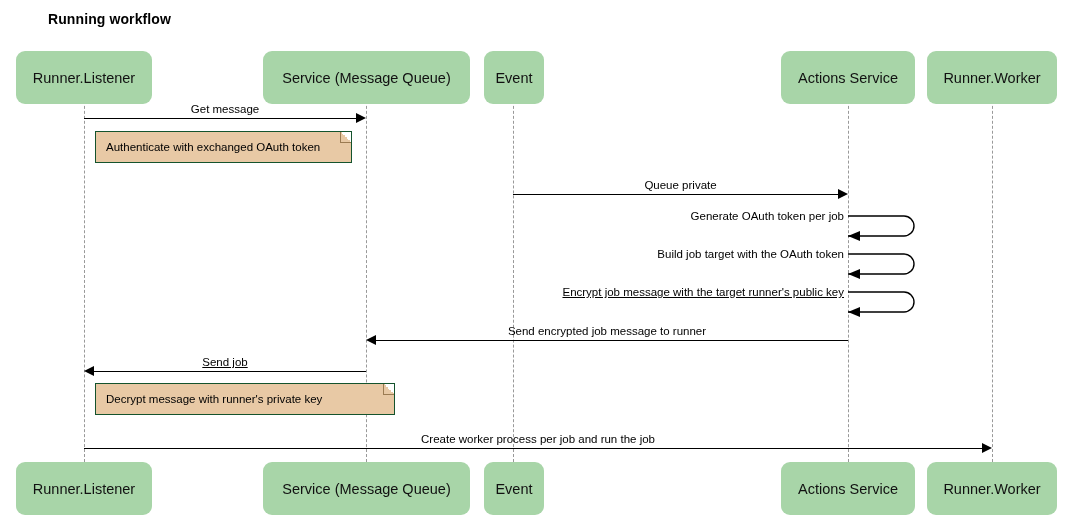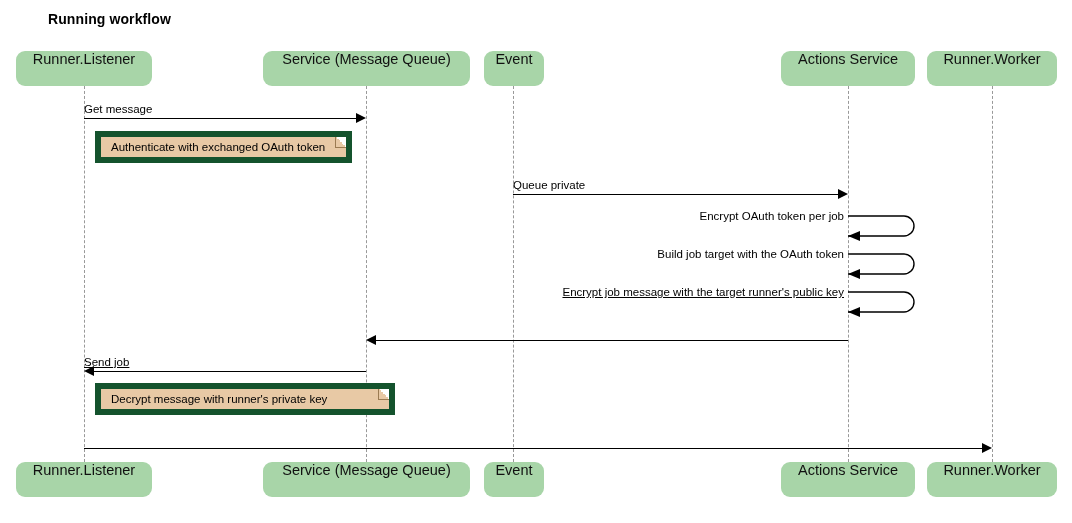--- a/index.html
+++ b/index.html
@@ -8,47 +8,47 @@
     font-family:"Liberation Sans", sans-serif;
     overflow:hidden;position:relative;
   }
   #diagram{position:absolute;left:0;top:0;width:1072px;height:523px;}
   .title{
     position:absolute;width:100%;top:11px;left:0;
     font-size:14px;font-weight:bold;color:#000;letter-spacing:.1px;padding-left:48px;
   }
   .participant{
     position:absolute;background:#a8d5a8;border-radius:9px;
-    display:flex;align-items:flex-start;justify-content:center;
-    font-size:14.5px;color:#111;height:35px;box-sizing:border-box;
+    display:flex;align-items:center;justify-content:center;
+    font-size:14.5px;color:#111;height:53px;box-sizing:border-box;
     white-space:nowrap;
   }
   .lifeline{
     position:absolute;width:0;border-left:1px dashed #999;
   }
   .msg-label{
     position:absolute;font-size:11.5px;color:#000;white-space:nowrap;
-    text-align:left;
+    text-align:center;
   }
   .msg-line{
     position:absolute;height:0;border-top:1.3px solid #000;
   }
   .arrowhead{
     position:absolute;width:0;height:0;
   }
   .arrow-right{
     border-top:5px solid transparent;border-bottom:5px solid transparent;
     border-left:10px solid #000;
   }
   .arrow-left{
     border-top:5px solid transparent;border-bottom:5px solid transparent;
     border-right:10px solid #000;
   }
   .note{
-    position:absolute;background:#e8c9a5;border:6px solid #14532d;
+    position:absolute;background:#e8c9a5;border:1px solid #14532d;
     box-sizing:border-box;font-size:11.5px;color:#000;
     display:flex;align-items:center;padding-left:10px;
   }
   .note-fold{
     position:absolute;top:0;right:0;width:11px;height:11px;
     background:linear-gradient(225deg,#ffffff 50%, transparent 50%);
     border-left:1px solid #9b7b52;border-bottom:1px solid #9b7b52;
     box-sizing:border-box;
   }
   .selfloop{position:absolute;}
@@ -100,21 +100,21 @@
   </div>
 
   <div class="msg-label" style="left:84px;top:103px;width:282px;">Get message</div>
   <div class="msg-line" style="left:84px;top:118px;width:272px;"></div>
   <div class="arrowhead arrow-right" style="left:356px;top:113px;"></div>
 
   <div class="msg-label" style="left:513px;top:179px;width:335px;">Queue private</div>
   <div class="msg-line" style="left:513px;top:194px;width:325px;"></div>
   <div class="arrowhead arrow-right" style="left:838px;top:189px;"></div>
 
-  <div class="msg-label" style="left:598px;top:210px;width:246px;text-align:right;">Encrypt OAuth token per job</div>
+  <div class="msg-label" style="left:598px;top:210px;width:246px;text-align:right;">Generate OAuth token per job</div>
   <div class="selfloop" style="left:846px;top:211px;">
     <svg width="74" height="30" viewBox="0 0 74 30">
       <path d="M2,5 H58 a10,10 0 0 1 0,20 H2" fill="none" stroke="#000" stroke-width="1.4"></path>
       <polygon points="2,25 14,20 14,30" fill="#000"></polygon>
     </svg>
   </div>
 
   <div class="msg-label" style="left:538px;top:248px;width:306px;text-align:right;">Build job target with the OAuth token</div>
   <div class="selfloop" style="left:846px;top:249px;">
     <svg width="74" height="30" viewBox="0 0 74 30">
@@ -124,27 +124,29 @@
   </div>
 
   <div class="msg-label" style="left:478px;top:286px;width:366px;text-align:right;text-decoration:underline;">Encrypt job message with the target runner's public key</div>
   <div class="selfloop" style="left:846px;top:287px;">
     <svg width="74" height="30" viewBox="0 0 74 30">
       <path d="M2,5 H58 a10,10 0 0 1 0,20 H2" fill="none" stroke="#000" stroke-width="1.4"></path>
       <polygon points="2,25 14,20 14,30" fill="#000"></polygon>
     </svg>
   </div>
 
+  <div class="msg-label" style="left:366px;top:325px;width:482px;">Send encrypted job message to runner</div>
   <div class="msg-line" style="left:376px;top:340px;width:472px;"></div>
   <div class="arrowhead arrow-left" style="left:366px;top:335px;"></div>
 
   <div class="msg-label" style="left:84px;top:356px;width:282px;text-decoration:underline;">Send job</div>
   <div class="msg-line" style="left:94px;top:371px;width:272px;"></div>
   <div class="arrowhead arrow-left" style="left:84px;top:366px;"></div>
 
+  <div class="msg-label" style="left:84px;top:433px;width:908px;">Create worker process per job and run the job</div>
   <div class="msg-line" style="left:84px;top:448px;width:898px;"></div>
   <div class="arrowhead arrow-right" style="left:982px;top:443px;"></div>
 
   <div class="note" style="left:95px;top:131px;width:257px;height:32px;">
     <span>Authenticate with exchanged OAuth token</span>
     <span class="note-fold"></span>
   </div>
 
   <div class="note" style="left:95px;top:383px;width:300px;height:32px;text-align:center;">
     <span>Decrypt message with runner's private key</span>

